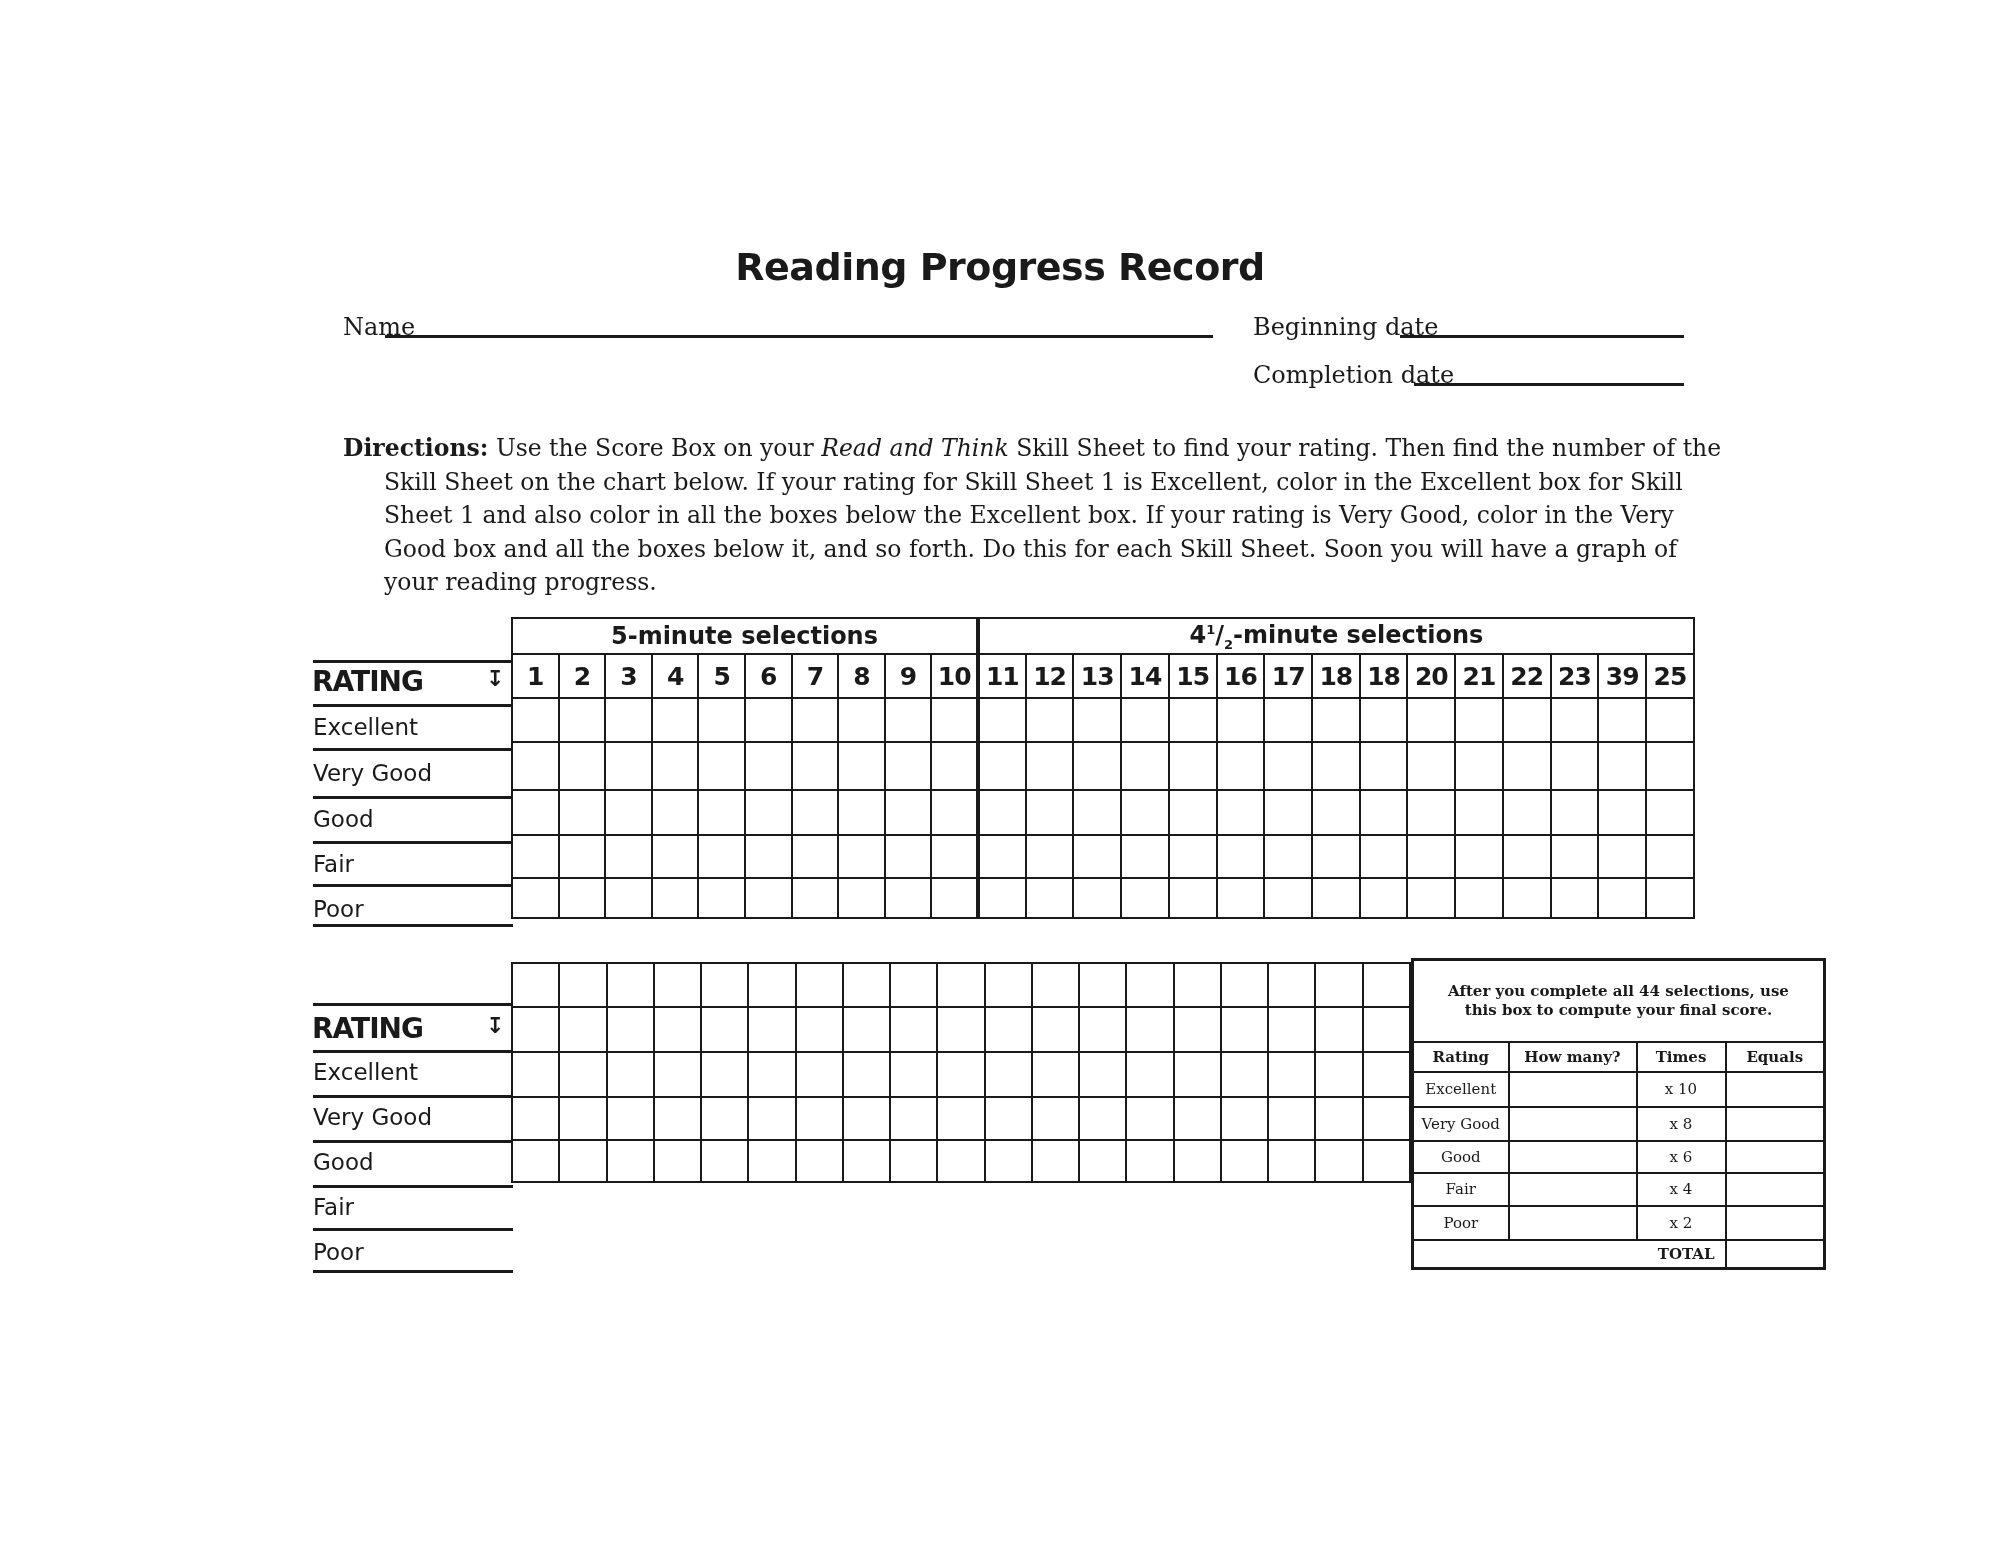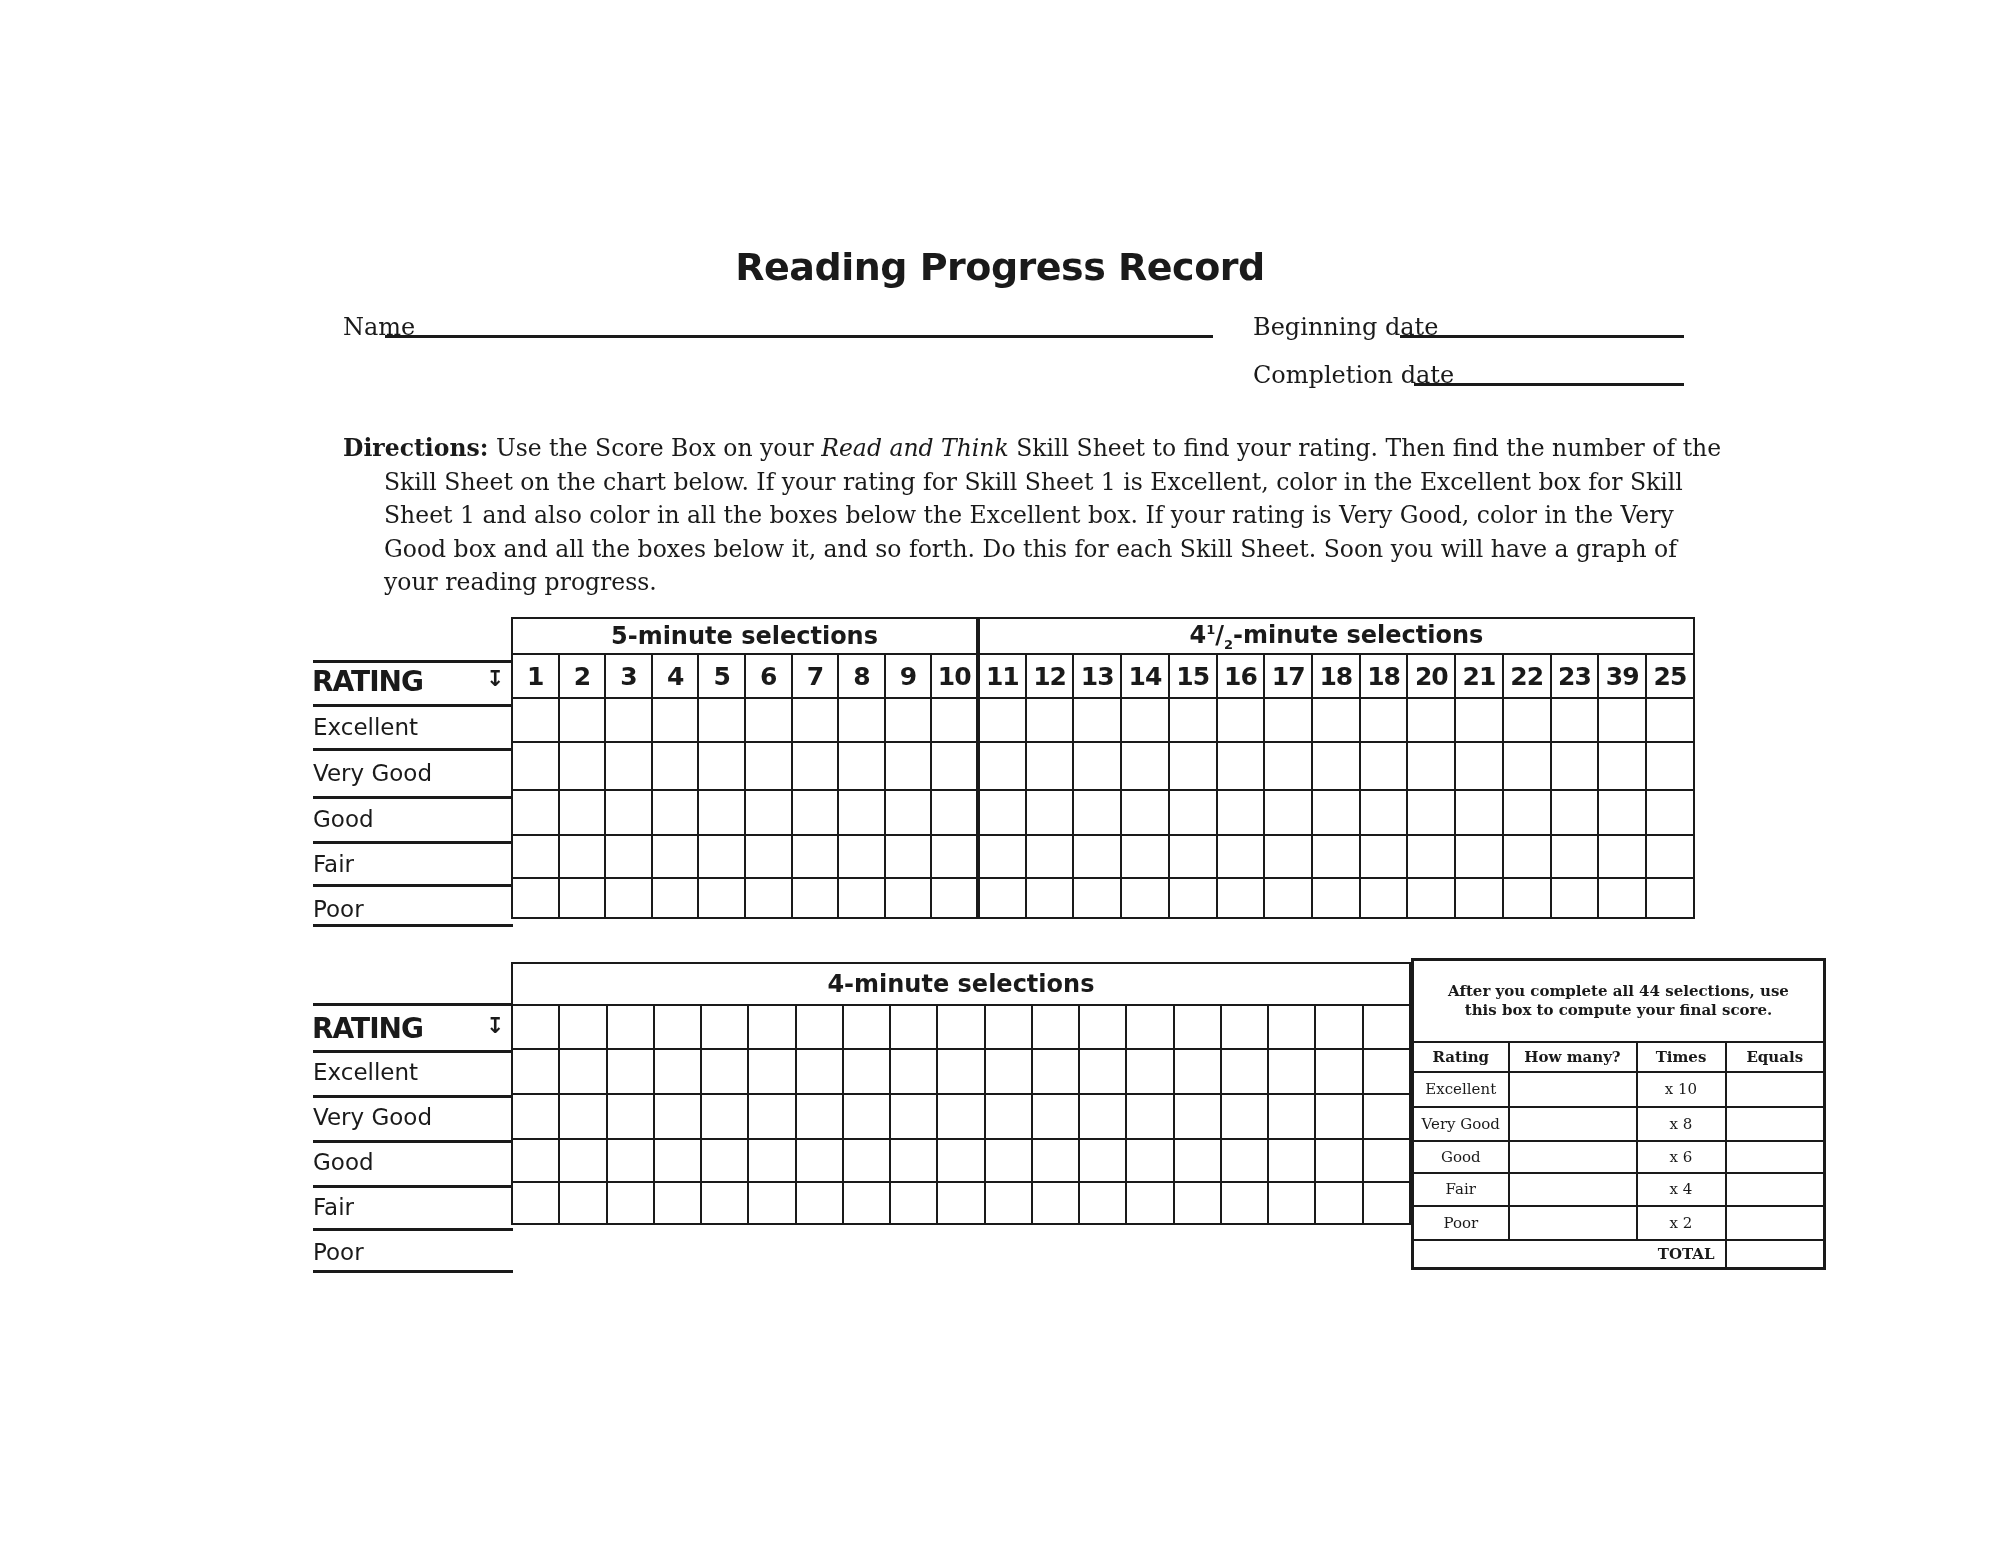--- a/index.html
+++ b/index.html
@@ -288,23 +288,20 @@
         <col style="width: 47.2632px;">
         <col style="width: 47.2632px;">
         <col style="width: 47.2632px;">
         <col style="width: 47.2632px;">
         <col style="width: 47.2632px;">
         <col style="width: 47.2632px;">
         <col style="width: 47.2632px;">
         <col style="width: 47.2632px;">
       </colgroup>
     <tbody>
-        <tr style="height:42px;">
-      <td colspan="19" class="hdr"><span>4-minute selections</span></td>
-    </tr>
     <tr class="bot-body" style="height:44px;">
           <td></td>
           <td></td>
           <td></td>
           <td></td>
           <td></td>
           <td></td>
           <td></td>
           <td></td>
           <td></td>

